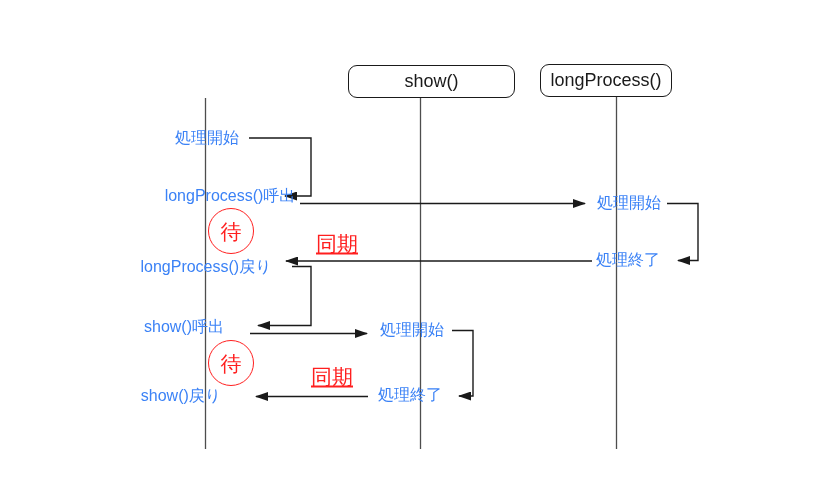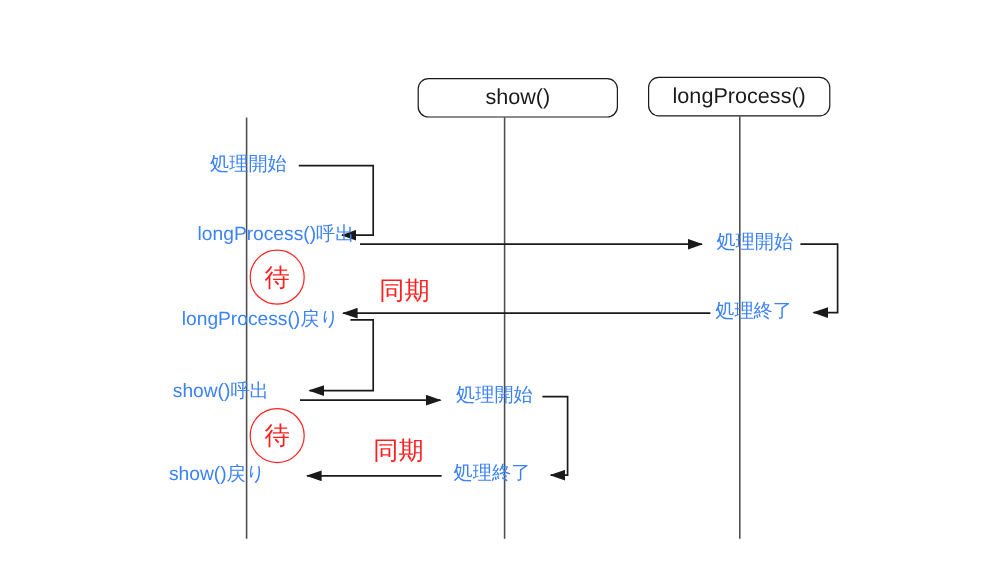--- a/index.html
+++ b/index.html
@@ -18,37 +18,37 @@
   }
   .layer{position:absolute;left:0;top:0;width:829px;height:480px;}
   .actor-box{
     position:absolute;height:33px;box-sizing:border-box;
     border:1.5px solid var(--box-border);border-radius:9px;background:#fff;
     display:flex;align-items:center;justify-content:center;
     font-size:18px;color:#1a1a1a;z-index:3;
   }
   #box-main{left:143px;top:65px;width:124px;}
   #box-show{left:348px;top:65px;width:167px;}
-  #box-lp  {left:540px;top:64px;width:152px;}
+  #box-lp  {left:540px;top:64px;width:132px;}
   .lbl{
     position:absolute;transform:translate(-50%,-50%);
     font-size:16px;color:#3b82f6;white-space:nowrap;z-index:4;line-height:1;
   }
   #lbl-main-start {left:207px;top:138px;}
   #lbl-lp-call    {left:206px;top:196px;padding-left:48px;}
-  #lbl-lp-return  {left:206px;top:267px;margin-left:11px;}
+  #lbl-lp-return  {left:206px;top:267px;}
   #lbl-show-call  {left:184px;top:327px;}
   #lbl-show-return{left:181px;top:396px;}
   #lbl-show-start {left:412px;top:330px;}
   #lbl-show-end   {left:410px;top:395px;}
   #lbl-lps-start  {left:629px;top:203px;}
   #lbl-lps-end    {left:628px;top:260px;}
   .sync{
     position:absolute;transform:translate(-50%,-50%);
-    color:var(--accent-red);font-size:21px;white-space:nowrap;z-index:4;line-height:1;
+    color:var(--accent-red);font-size:21px;white-space:nowrap;z-index:4;line-height:1;text-decoration:underline;
   }
   #sync-1{left:337px;top:243px;}
   #sync-2{left:332px;top:376px;}
   .wait-circle{
     position:absolute;width:46px;height:46px;box-sizing:border-box;
     border:1.7px solid var(--accent-red);border-radius:50%;
     display:flex;align-items:center;justify-content:center;
     color:var(--accent-red);font-size:21px;background:transparent;z-index:4;line-height:1;
   }
   #wait-1{left:208px;top:208px;}

